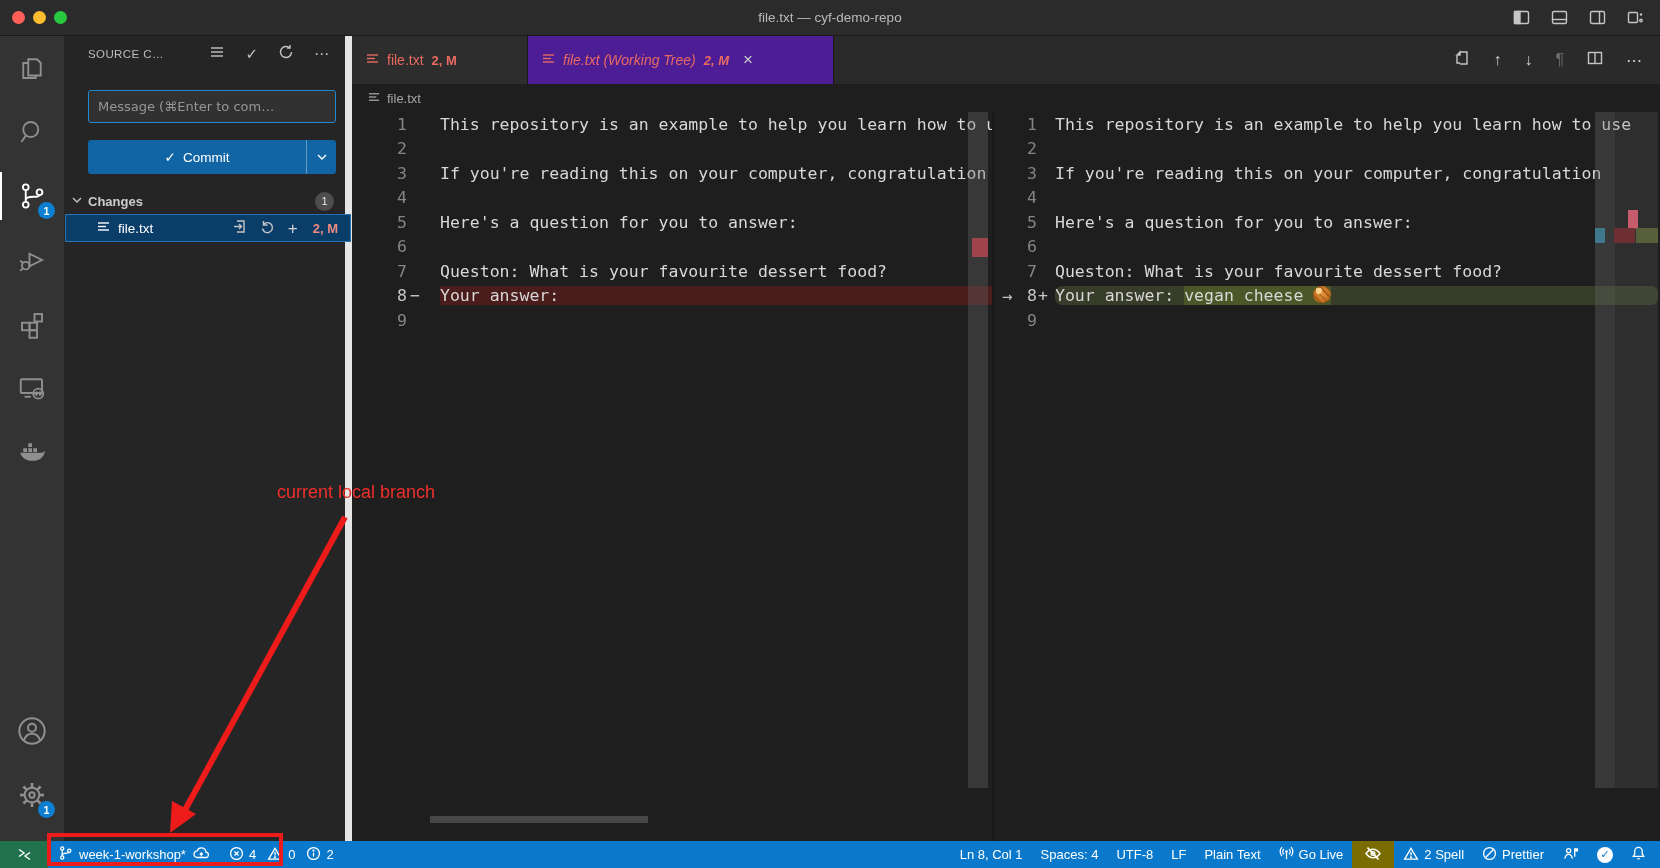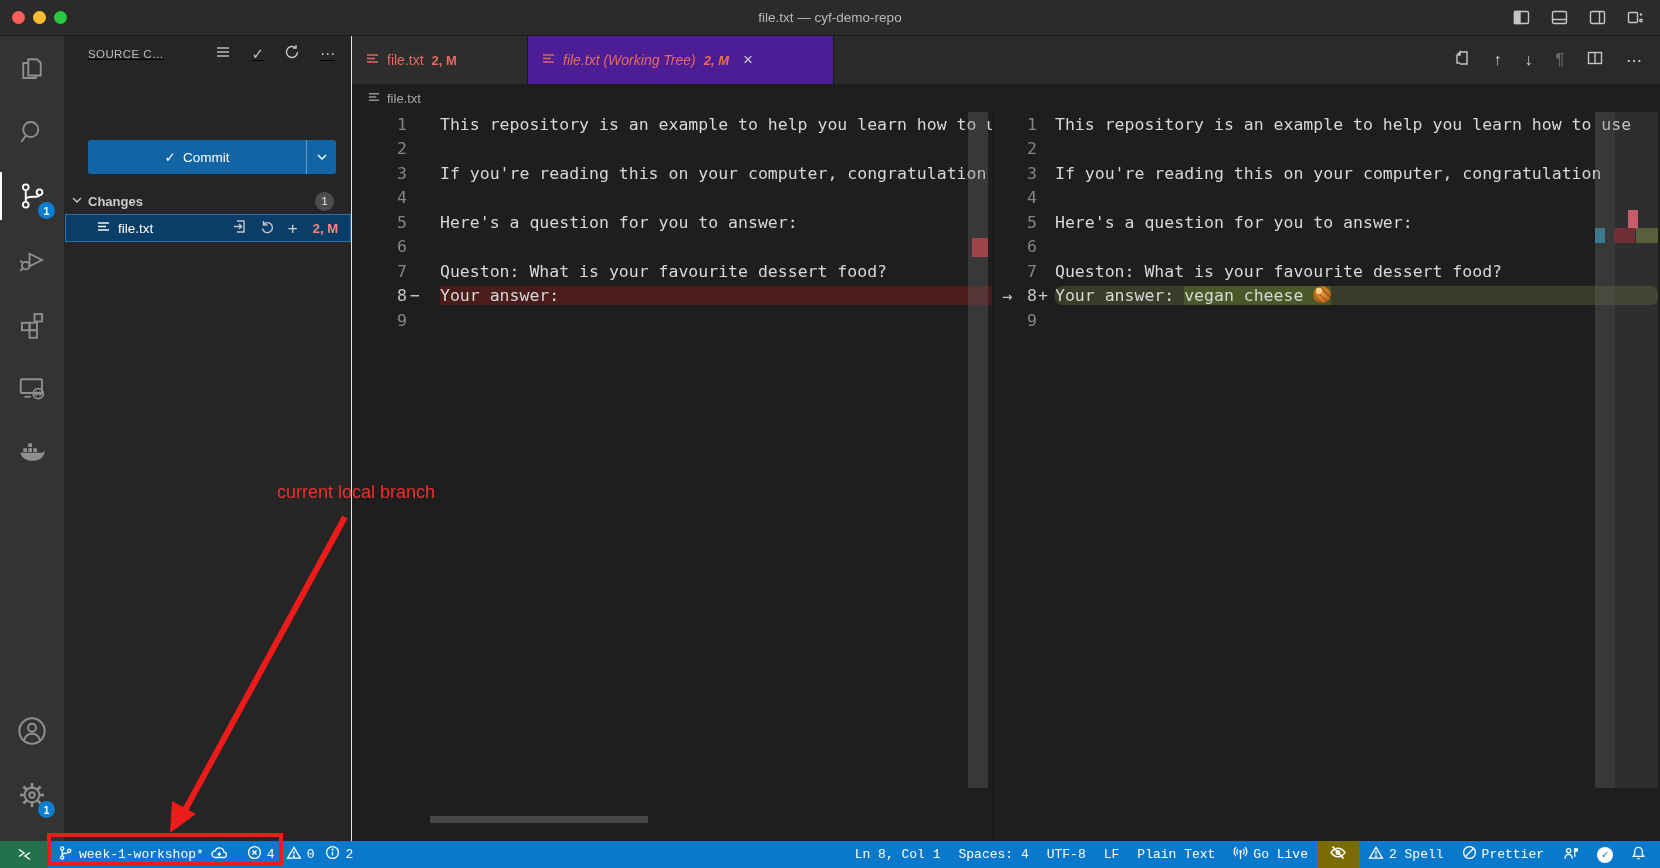--- a/index.html
+++ b/index.html
@@ -26,21 +26,21 @@
               align-items:center; justify-content:center; }
   .act-item svg { display:block; }
   .act-ind { position:absolute; left:0; top:8px; width:2px; height:48px; background:#ffffff; }
   .act-badge { position:absolute; right:9px; bottom:9px; min-width:17px; height:17px;
                border-radius:50%; background:#0d7fd2; color:#fff; font-size:10.5px;
                font-weight:bold; display:flex; align-items:center; justify-content:center; }
   .act-spacer { flex:1; }
 
   
   #sidebar { position:absolute; left:64px; top:36px; width:288px; height:805px;
-             background:#252526; border-right:1px solid #e5e5e5;text-decoration:underline; }
+             background:#252526; border-right:7px solid #e5e5e5; }
   #sc-header { height:35px; display:flex; align-items:center; padding:0 16px 0 24px; }
   #sc-title { color:#bcbcbc; font-size:11.5px; letter-spacing:.4px; }
   #sc-header-icons { margin-left:auto; display:flex; gap:20px; align-items:center; color:#c5c5c5; }
   #sc-header-icons .gl { font-size:15px; }
   #sc-input { position:absolute; left:24px; top:54px; width:248px; height:33px;
               background:#313131; border:1px solid #2488d0; border-radius:3px;
               color:#cccccc; font-size:13px; padding:0 9px;
               font-family:"DejaVu Sans",sans-serif; }
   #sc-input::placeholder { color:#969696; }
   #commit-btn { position:absolute; left:24px; top:104px; width:248px; height:34px;
@@ -119,21 +119,21 @@
   #rm-teal { right:53px; width:10px; top:116px; height:15px; background:#3e788a; }
   #rm-darkred { right:23px; width:21px; top:116px; height:15px; background:#6d2f33; }
   #rm-olive { right:0; width:22px; top:116px; height:15px; background:#57603a; }
   #hscroll-left { position:absolute; left:78px; top:704px; width:218px; height:7px;
                   background:rgba(121,121,121,.45); }
 
   
   #statusbar { position:absolute; left:0; top:841px; width:1660px; height:27px;
                background:#0a79cb; color:#ffffff; font-size:13px;
                display:flex; align-items:center; z-index:40; }
-  .sb-seg { display:flex; align-items:center; height:27px; padding:0 9px; gap:5px;font-family:Liberation Mono, monospace; }
+  .sb-seg { display:flex; align-items:center; height:27px; padding:0 9px; gap:5px; }
   #sb-remote { width:48px; justify-content:center; background:#22734d; padding:0; }
   #sb-branch { padding:0 10px; gap:6px; }
   #sb-problems { gap:5px; }
   #sb-problems .num { margin-right:6px; }
   #sb-right { margin-left:auto; display:flex; align-items:center; height:39px; }
   #sb-eye { background:#7a6c00; padding:0 12px; }
   .sb-check-circle { width:16px; height:16px; border-radius:50%; background:#ffffff;
                      color:#0a79cb; font-size:11px; font-weight:bold;
                      display:flex; align-items:center; justify-content:center; }
 
@@ -302,20 +302,21 @@
               <line x1="2" y1="12" x2="14" y2="12"></line>
             </svg></span>
         <span class="gl">✓</span>
         <span><svg class="ic" width="16" height="16" viewBox="0 0 16 16">
               <path d="M13.5 8a5.5 5.5 0 1 1-1.8-4.1"></path>
               <path d="M12 1v3h-3"></path>
             </svg></span>
         <span class="gl">⋯</span>
       </span>
     </div>
+    <input id="sc-input" placeholder="Message (⌘Enter to com…" style="">
     <div id="commit-btn">
       <span id="commit-main">
         <span>✓</span>
         <span>Commit</span>
       </span>
       <span id="commit-drop">
         <svg class="ic-w" width="12" height="12" viewBox="0 0 12 12">
             <path d="M2 4l4 4 4-4"></path>
           </svg>
       </span>

